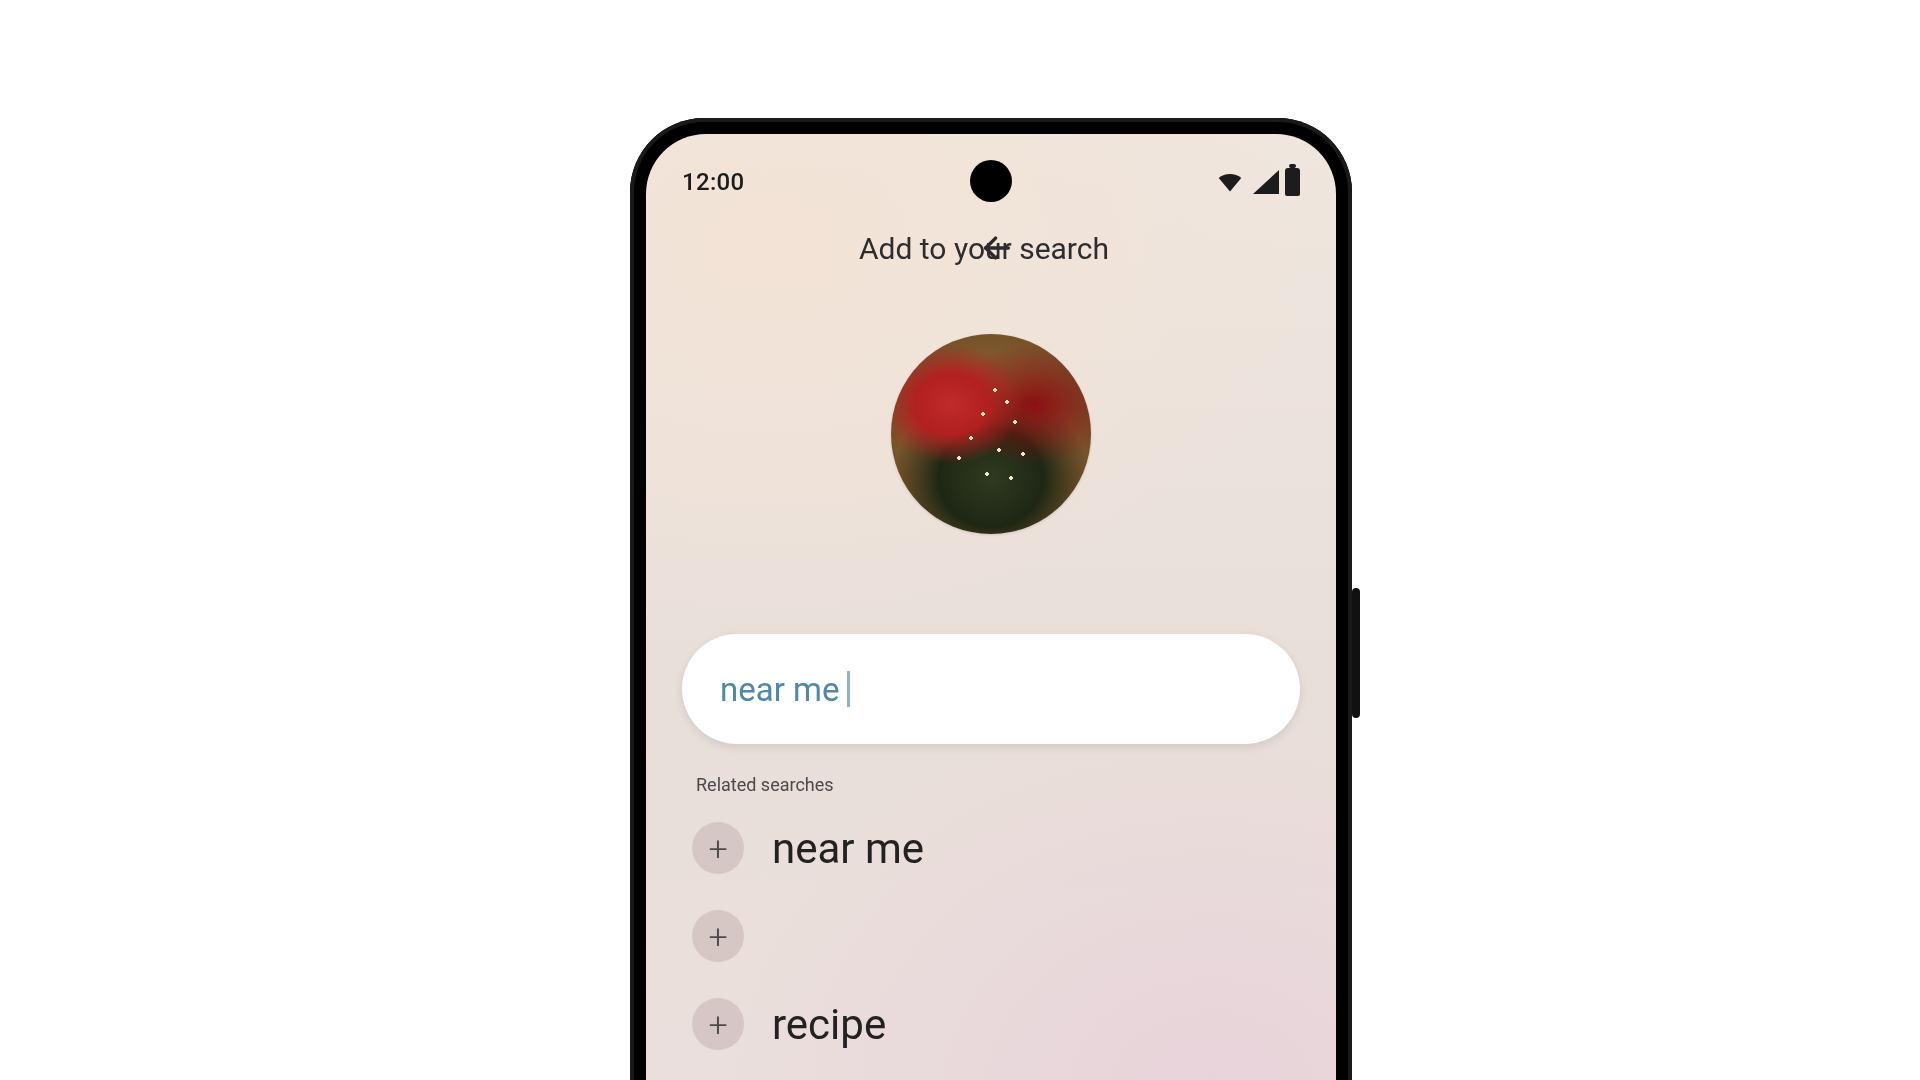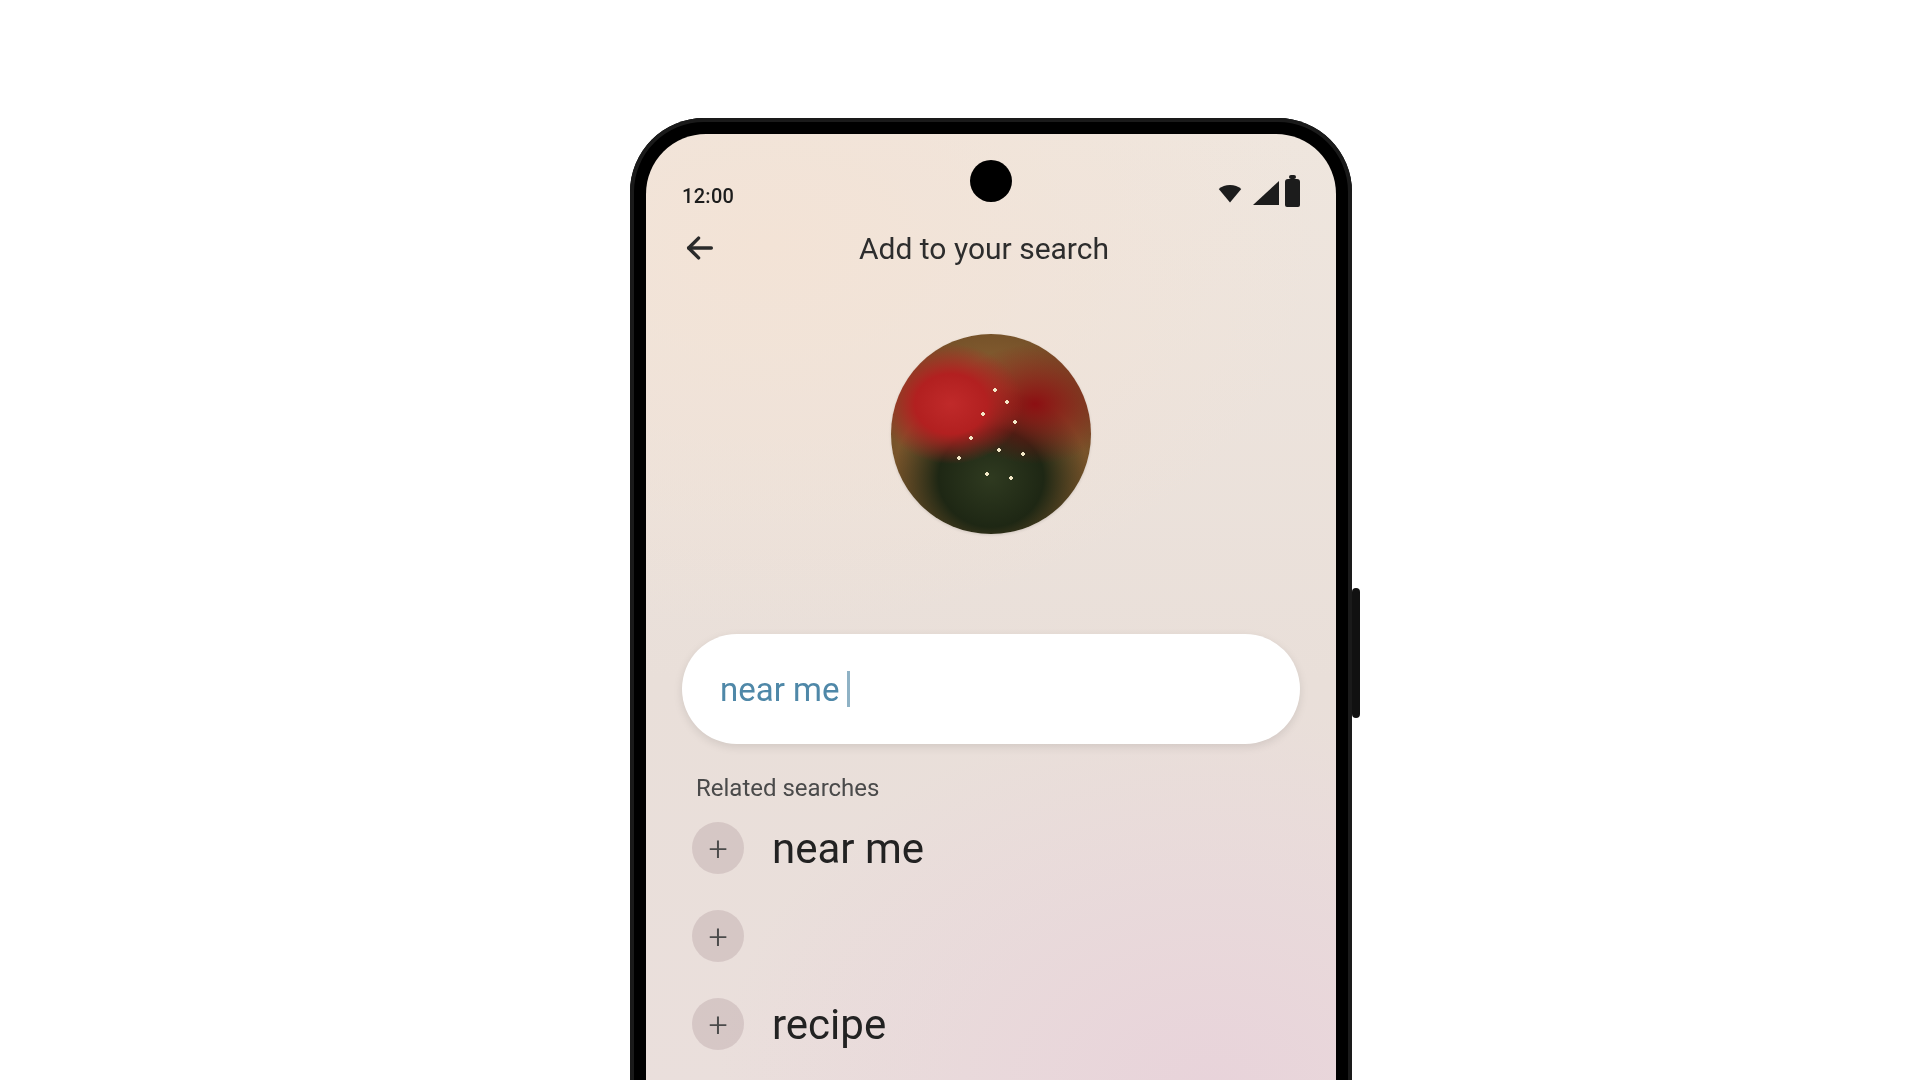--- a/index.html
+++ b/index.html
@@ -61,24 +61,24 @@
   }
 
   
   .status-bar {
     position: absolute;
     top: 22px;
     left: 0;
     right: 0;
     height: 52px;
     display: flex;
-    align-items: flex-end;
+    align-items: center;
     padding: 0 36px;
     color: #1c1c1c;
-    font-size: 20px;
+    font-size: 24px;
     font-weight: 500;
     letter-spacing: 0.3px;
   }
   .status-left  { flex: 0 0 auto; }
   .status-right { margin-left: auto; display: flex; align-items: center; gap: 6px; }
 
   
   .ic-wifi svg { width: 30px; height: 30px; display:block; }
   .ic-signal { width: 0; height: 0; border-left: 26px solid transparent; border-bottom: 24px solid #1c1c1c; margin-left: 2px; }
   .ic-batt   { width: 15px; height: 28px; background:#1c1c1c; border-radius: 3px 3px 2px 2px; position: relative; }
@@ -87,20 +87,21 @@
   
   .app-header {
     position: absolute;
     top: 84px;
     left: 0;
     right: 14px;
     height: 60px;
     display: flex;
     align-items: center;
     color: #2a2a2a;
+    justify-content: center;
   }
   .back-btn {
     width: 56px;
     height: 56px;
     margin-left: 26px;
     display:flex;
     align-items:center;
     justify-content:center;
     cursor:pointer;
   }
@@ -182,21 +183,21 @@
     vertical-align:-6px;
     animation: blink 1.1s steps(1) infinite;
   }
   @keyframes blink { 50% { opacity:0; } }
 
   
   .related-head {
     position:absolute;
     left: 50px;
     top: 640px;
-    font-size: 24px;
+    font-size: 18px;
     color:#4a4a4a;
   }
   .suggestions {
     position:absolute;
     left: 46px;
     right: 46px;
     top: 688px;
     display:flex;
     flex-direction:column;
     gap: 36px;

